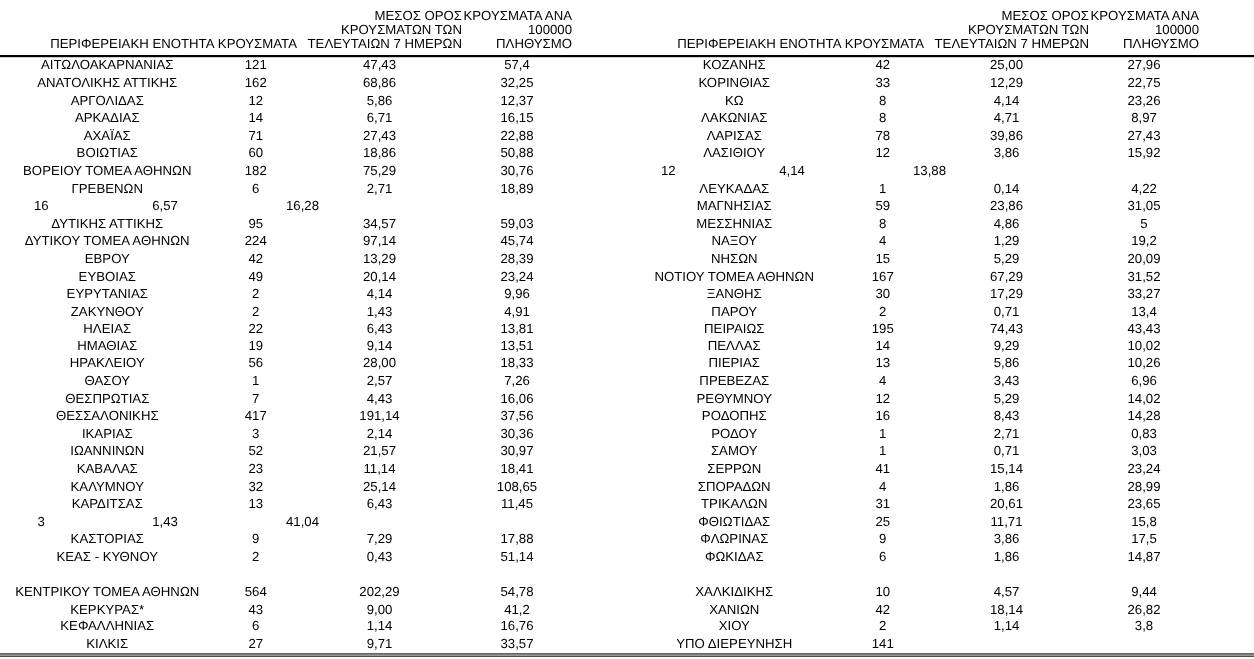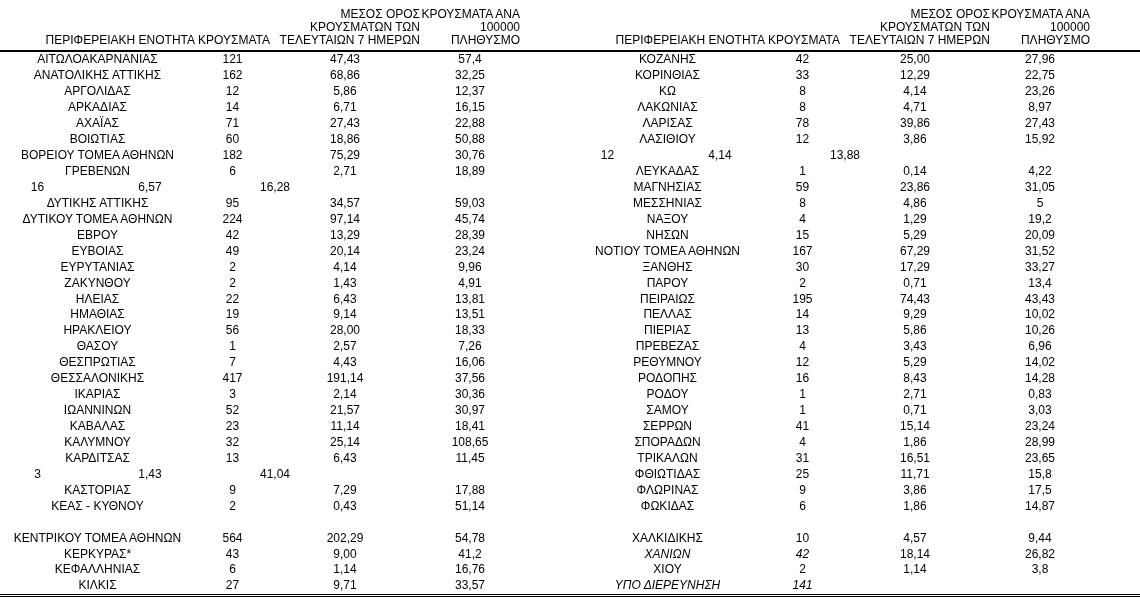--- a/index.html
+++ b/index.html
@@ -50,21 +50,21 @@
     display: flex;
     height: 15.94px;
     align-items: center;
   }
   .tcell {
     text-align: center;
     white-space: nowrap;
     overflow: visible;
     line-height: 15px;
   }
-  .italic { font-style: italic; }
+  .italic { }
 </style>
 </head>
 <body>
 
 <div class="sheet">
 
   <div class="header-row">
     <div class="half">
       <div class="hcell c0">ΠΕΡΙΦΕΡΕΙΑΚΗ ΕΝΟΤΗΤΑ</div>
       <div class="hcell c1">ΚΡΟΥΣΜΑΤΑ</div>
@@ -431,21 +431,21 @@
         </div>
         <div class="trow">
           <div class="tcell c0">ΣΠΟΡΑΔΩΝ</div>
           <div class="tcell c1">4</div>
           <div class="tcell c2">1,86</div>
           <div class="tcell c3">28,99</div>
         </div>
         <div class="trow">
           <div class="tcell c0">ΤΡΙΚΑΛΩΝ</div>
           <div class="tcell c1">31</div>
-          <div class="tcell c2">16,51</div>
+          <div class="tcell c2">20,61</div>
           <div class="tcell c3">23,65</div>
         </div>
         <div class="trow">
           <div class="tcell c0">ΦΘΙΩΤΙΔΑΣ</div>
           <div class="tcell c1">25</div>
           <div class="tcell c2">11,71</div>
           <div class="tcell c3">15,8</div>
         </div>
         <div class="trow">
           <div class="tcell c0">ΦΛΩΡΙΝΑΣ</div>

